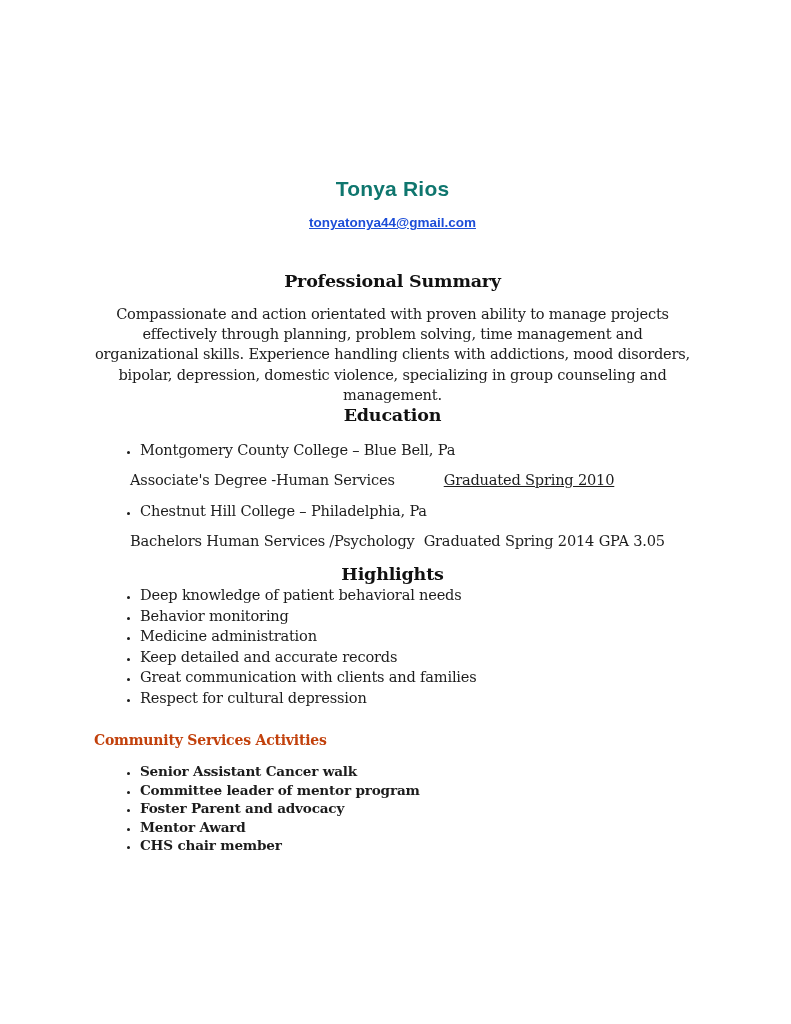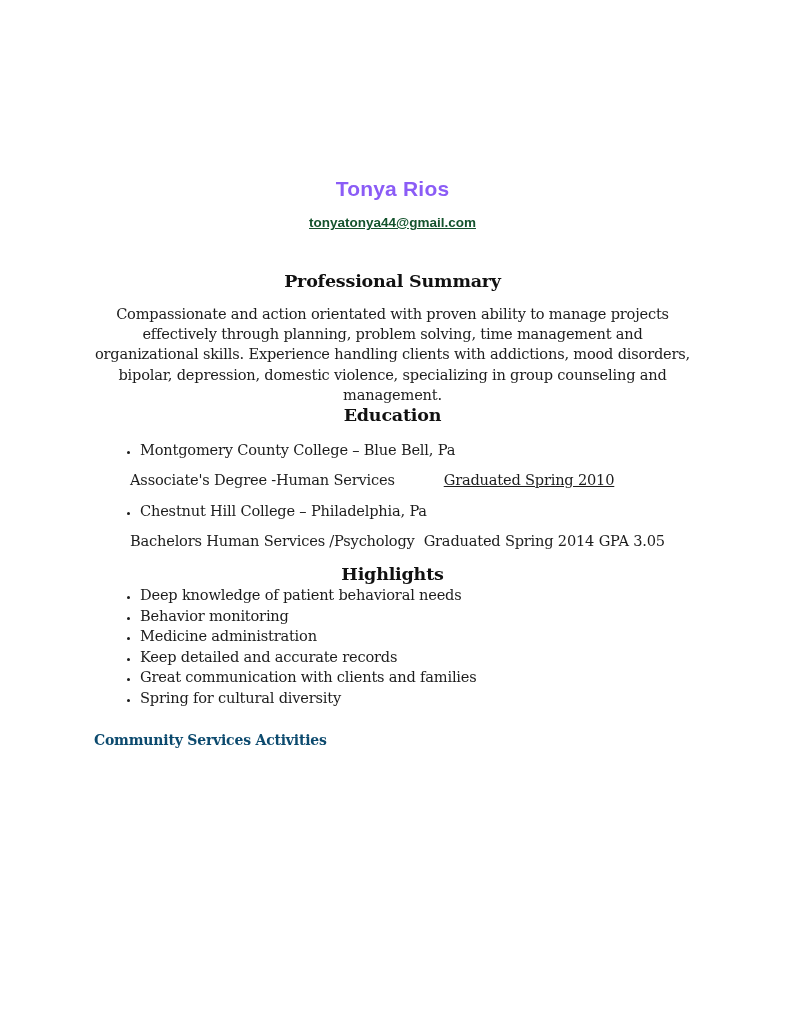--- a/index.html
+++ b/index.html
@@ -21,32 +21,32 @@
     padding: 177px 99px 0 93px; 
   }
   
   .name {
     margin: 0;
     text-align: center;
     font-family: "Liberation Sans", sans-serif;
     font-weight: 700;
     font-size: 21px;
     line-height: 23px;
-    color: #8b5cf6;
+    color: #0f766e;
     letter-spacing: 0.2px;
   }
   .email-line {
     margin-top: 15px;
     text-align: center;
     font-family: "Liberation Sans", sans-serif;
     font-size: 13.5px;
     line-height: 15px;
   }
   .email-link {
-    color: #14532d;
+    color: #1d4ed8;
     text-decoration: underline;
     font-weight: 600;
     cursor: pointer;
   }
   
   .section-heading {
     margin: 0;
     text-align: center;
     font-family: "DejaVu Serif", serif;
     font-weight: 700;
@@ -94,21 +94,21 @@
   
   .highlights-list { margin-top: 15px; }
   
   .community-heading {
     margin: 24px 0 0 1px;
     text-align: left;
     font-family: "DejaVu Serif", serif;
     font-weight: 700;
     font-size: 14px;
     line-height: 16px;
-    color: #0c4a6e;
+    color: #c2410c;
     letter-spacing: -0.2px;
   }
   ul.community-list {
     margin-top: 14px;
   }
   ul.community-list li {
     font-size: 13.6px;
     line-height: 18.6px;
     font-weight: 600;
   }
@@ -154,20 +154,27 @@
     </div>
 
     <h2 class="section-heading heading-highlights">Highlights</h2>
 
     <ul class="bullet-list highlights-list">
       <li>Deep knowledge of patient behavioral needs</li>
       <li>Behavior monitoring</li>
       <li>Medicine administration</li>
       <li>Keep detailed and accurate records</li>
       <li>Great communication with clients and families</li>
-      <li>Spring for cultural diversity</li>
+      <li>Respect for cultural depression</li>
     </ul>
 
     <h3 class="community-heading">Community Services Activities</h3>
 
+    <ul class="bullet-list community-list">
+      <li>Senior Assistant  Cancer walk</li>
+      <li>Committee leader of mentor program</li>
+      <li>Foster Parent and advocacy</li>
+      <li>Mentor Award</li>
+      <li>CHS chair member</li>
+    </ul>
 
   </div>
 </div>
 
 </body></html>

